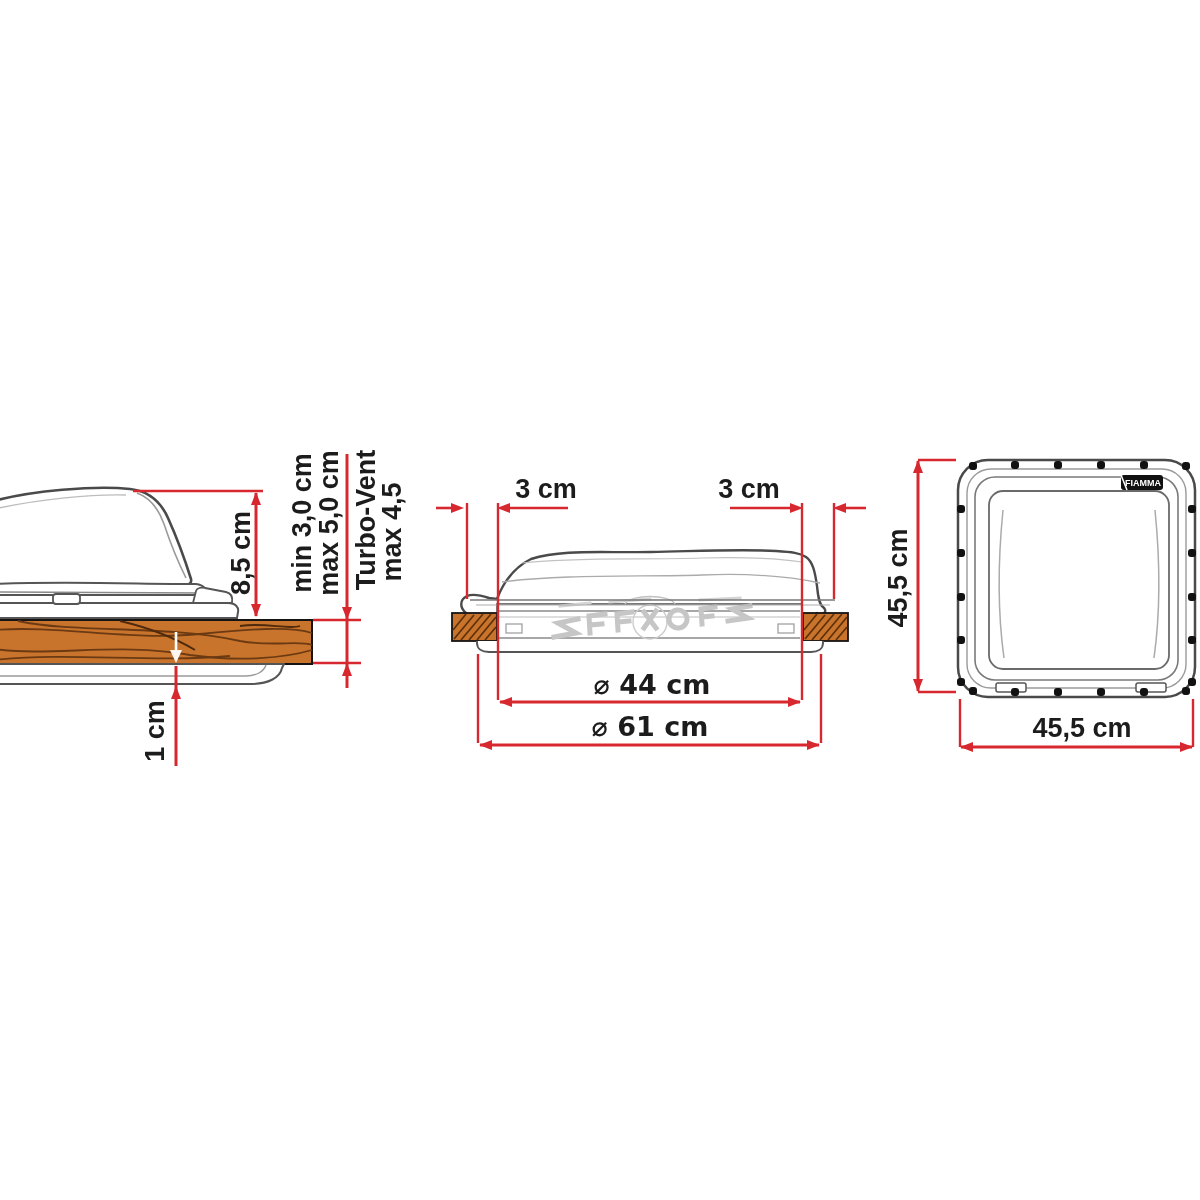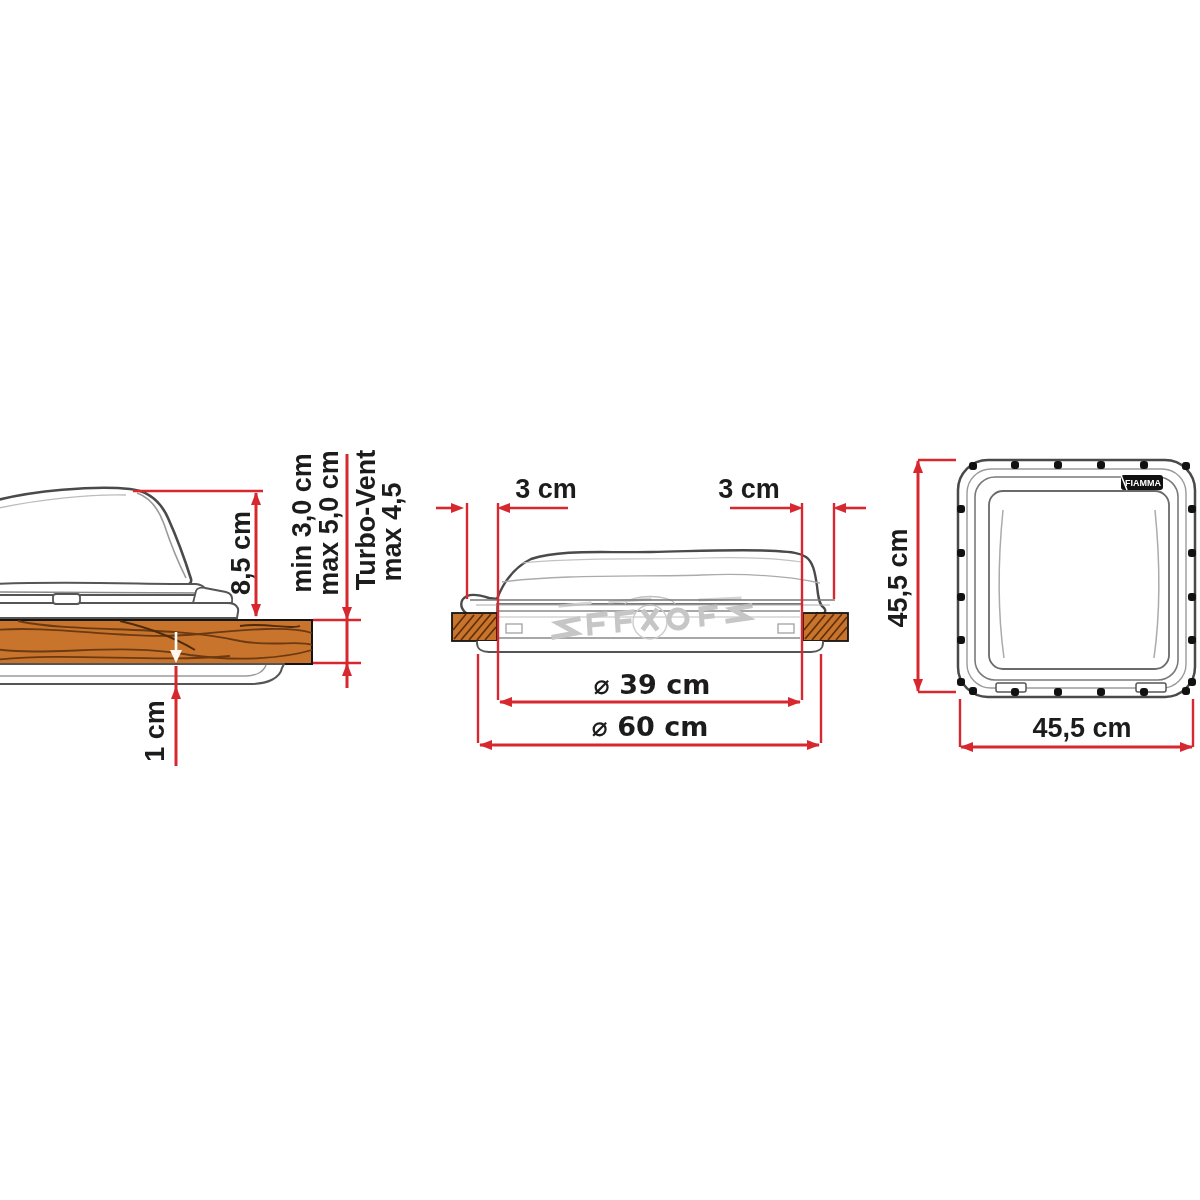--- a/index.html
+++ b/index.html
@@ -207,19 +207,19 @@
 
   <div class="lab rot" style="left:241px;top:553px;">8,5 cm</div>
   <div class="lab rot" style="left:302px;top:523px;">min 3,0 cm</div>
   <div class="lab rot" style="left:329px;top:523px;">max 5,0 cm</div>
   <div class="lab rot" style="left:366px;top:520px;">Turbo-Vent</div>
   <div class="lab rot" style="left:392px;top:532px;">max 4,5</div>
   <div class="lab rot" style="left:155px;top:731px;">1 cm</div>
 
   <div class="lab" style="left:546px;top:489px;">3 cm</div>
   <div class="lab" style="left:749px;top:489px;">3 cm</div>
-  <div class="lab dia" style="left:652px;top:684px;">⌀ 39 cm</div>
-  <div class="lab dia" style="left:650px;top:726px;">⌀ 60 cm</div>
+  <div class="lab dia" style="left:652px;top:684px;">⌀ 44 cm</div>
+  <div class="lab dia" style="left:650px;top:726px;">⌀ 61 cm</div>
 
   <div class="lab rot" style="left:898px;top:578px;">45,5 cm</div>
   <div class="lab" style="left:1082px;top:728px;">45,5 cm</div>
 
 </div>
 
 </body></html>

